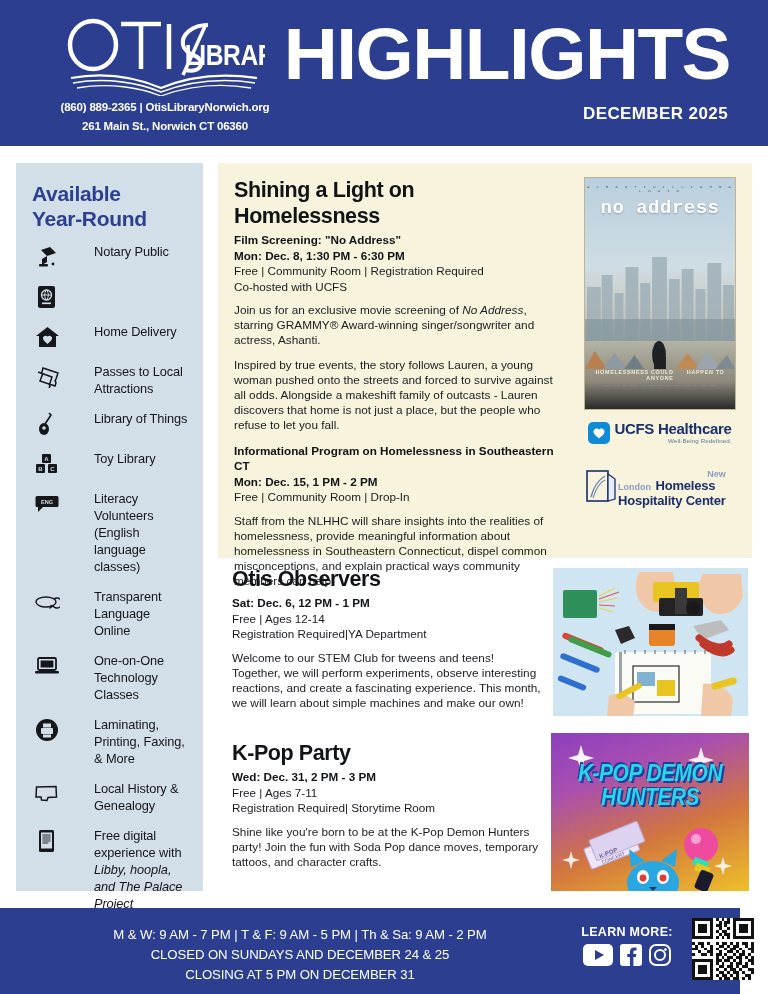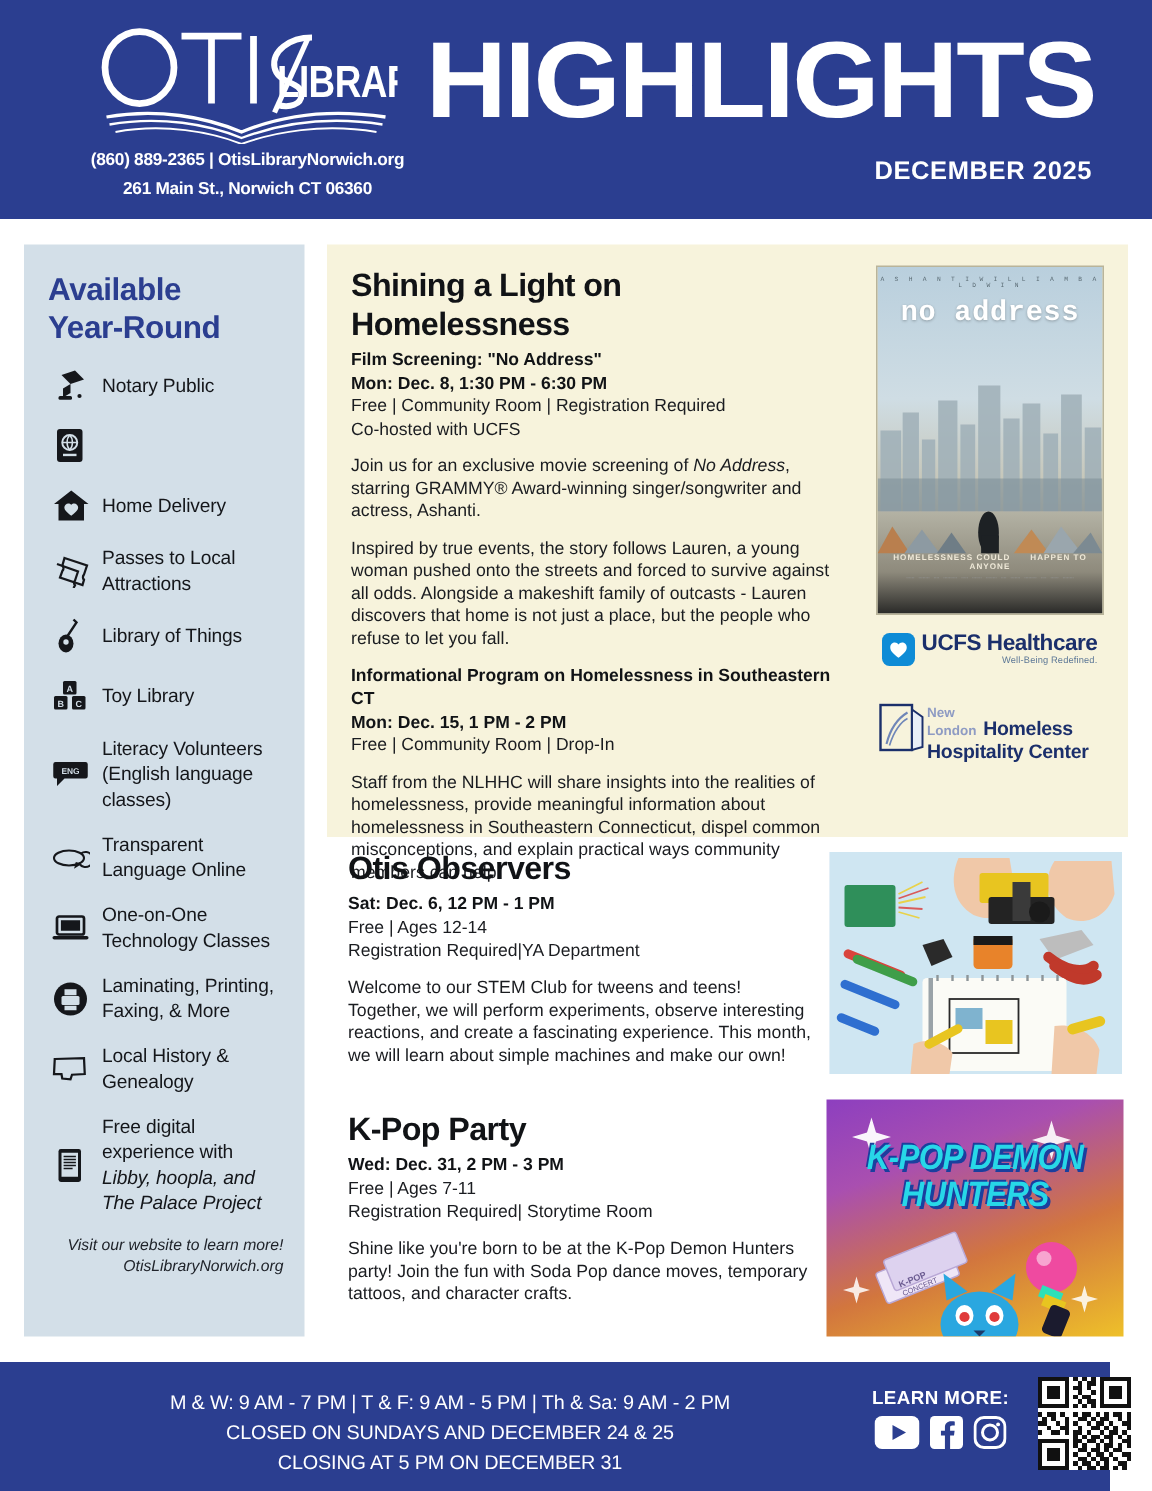--- a/index.html
+++ b/index.html
@@ -40,21 +40,21 @@
 
   
   .sidebar {
     position: absolute; left: 16px; top: 163px; width: 187px; height: 728px;
     background: #D3DFE8; padding: 18px 14px 10px 16px;
   }
   .sb-heading {
     color: #2B3E90; font-size: 21px; font-weight: bold; line-height: 25px;
     letter-spacing: -0.3px; margin-bottom: 12px;
   }
-  .sb-item { display: flex; align-items: center; margin-bottom: 13px; }
+  .sb-item { display: flex; align-items: flex-start; margin-bottom: 13px; gap: 26px; }
   .sb-icon {
     flex: 0 0 30px; width: 30px; height: 26px;
     display: flex; align-items: center; justify-content: center;
     margin-right: 6px; margin-top: 1px;
   }
   .sb-label {
     font-size: 12.8px; line-height: 17px; color: #14161a;
     letter-spacing: -0.1px;
   }
   .sb-label i, .sb-label em { font-style: italic; }
@@ -113,21 +113,21 @@
   .ucfs-badge {
     width: 22px; height: 22px; border-radius: 5px; background: #0E8BD6;
     display: flex; align-items: center; justify-content: center; margin-right: 4px;
   }
   .ucfs-txt { line-height: 1; }
   .ucfs-main { font-size: 15px; font-weight: bold; color: #1b2f6b; letter-spacing: -0.3px; }
   .ucfs-sub { font-size: 6.2px; color: #5c7796; letter-spacing: 0.1px; margin-top: 1px; }
 
   .nlhhc { top: 305px; display: flex; align-items: center; justify-content: flex-start; }
   .nlhhc-txt { line-height: 13px; }
-  .nl-small { font-size: 9px; color: #8E9BC3; font-weight: bold; display: block; }
+  .nl-small { font-size: 9px; color: #8E9BC3; font-weight: bold; display: block; text-align: right; }
   .nl-big { font-size: 13px; color: #1b2f6b; font-weight: bold; letter-spacing: -0.2px; }
 
   
   .event { position: absolute; }
   .ev-otis { left: 232px; top: 566px; width: 310px; }
   .ev-kpop { left: 232px; top: 740px; width: 310px; }
   .ev-title {
     font-size: 21.5px; font-weight: bold; color: #111316;
     letter-spacing: -0.4px; line-height: 26px; margin-bottom: 3px;
   }

